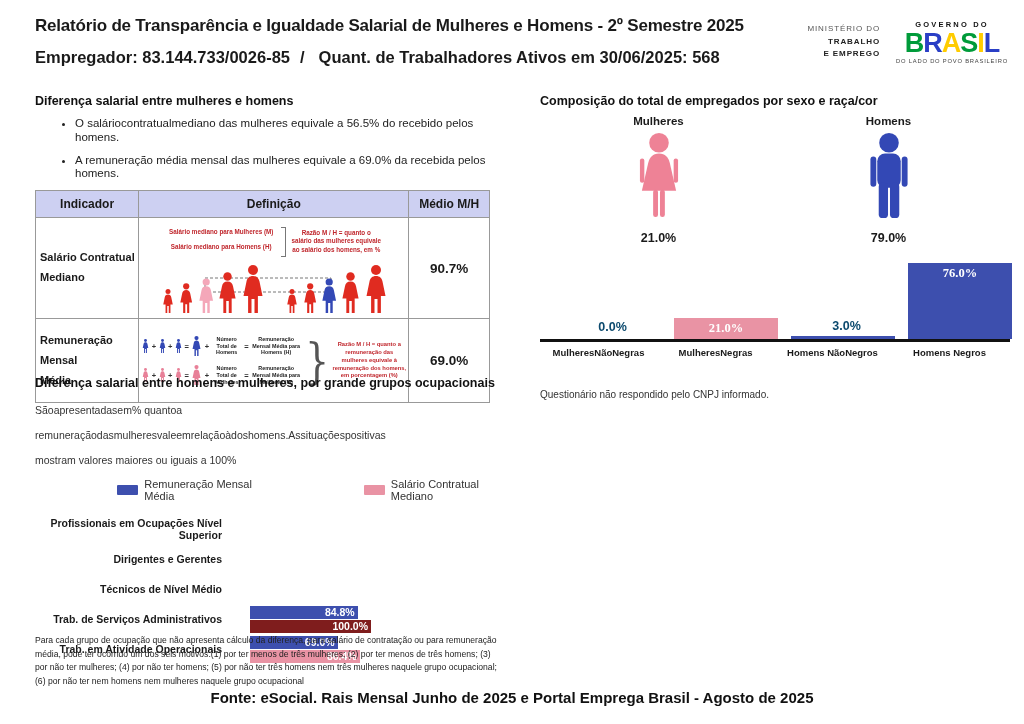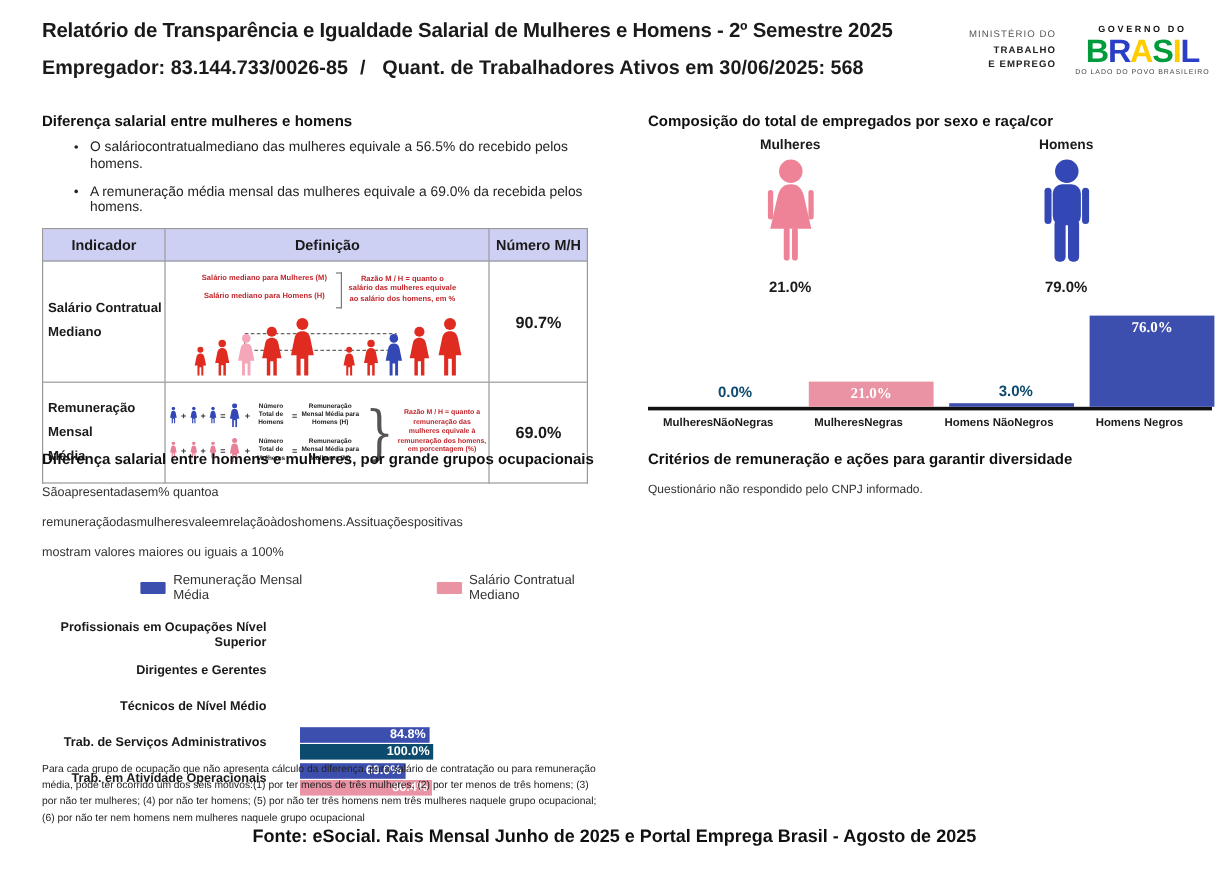--- a/index.html
+++ b/index.html
@@ -132,21 +132,21 @@
     <ul class="bullets">
       <li>O saláriocontratualmediano das mulheres equivale a 56.5% do recebido pelos homens.</li>
       <li>A remuneração média mensal das mulheres equivale a 69.0% da recebida pelos homens.</li>
     </ul>
 
     <table class="indtab">
       <tbody>
           <tr>
         <th class="c-ind">Indicador</th>
         <th class="c-def">Definição</th>
-        <th class="c-raz">Número M/H</th>
+        <th class="c-raz">Médio M/H</th>
       </tr>
       <tr class="r1">
         <td class="ind">Salário Contratual Mediano</td>
         <td class="def">
           <div class="def1-top">
             <div class="def1-lines">
               <div>Salário mediano para Mulheres (M)</div>
               <div>Salário mediano para Homens (H)</div>
             </div>
             <div class="brk"></div>
@@ -255,21 +255,21 @@
           <div class="occ-bars"></div>
         </div>
         <div class="occ-row">
           <div class="occ-label">Técnicos de Nível Médio</div>
           <div class="occ-bars"></div>
         </div>
         <div class="occ-row">
           <div class="occ-label">Trab. de Serviços Administrativos</div>
           <div class="occ-bars">
             <div class="occ-bar" style="width: 107.696px; background: rgb(61, 79, 174);">84.8%</div>
-            <div class="occ-bar" style="width: 111px; background: #0c4a6e;">100.0%</div>
+            <div class="occ-bar" style="width: 121px; background: #7f1d1d;">100.0%</div>
           </div>
         </div>
         <div class="occ-row">
           <div class="occ-label">Trab. em Atividade Operacionais</div>
           <div class="occ-bars">
             <div class="occ-bar" style="width: 87.63px; background: rgb(61, 79, 174);">69.0%</div>
             <div class="occ-bar" style="width: 109.728px; background: rgb(233, 147, 164);">86.4%</div>
           </div>
         </div>
       </div>
@@ -329,19 +329,18 @@
       <div class="race-cats">
           <div class="race-cat">MulheresNãoNegras</div>
           <div class="race-cat">MulheresNegras</div>
           <div class="race-cat">Homens NãoNegros</div>
           <div class="race-cat">Homens Negros</div>
         </div>
     </div>
   </div>
 
   <div class="sec4">
-    <div class="sec-title">Critérios de remuneração e ações para garantir diversidade</div>
     <div class="txt">Questionário não respondido pelo CNPJ informado.</div>
   </div>
 
   <div class="footer">Fonte: eSocial. Rais Mensal Junho de 2025 e Portal Emprega Brasil - Agosto de 2025</div>
 
 </div>
 
 </body></html>

